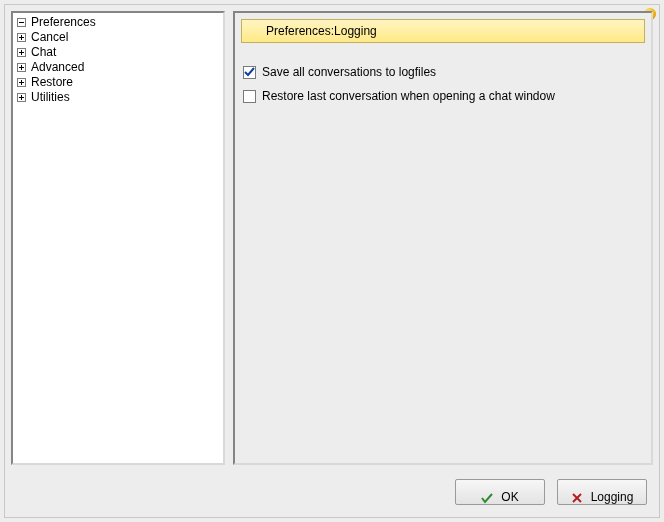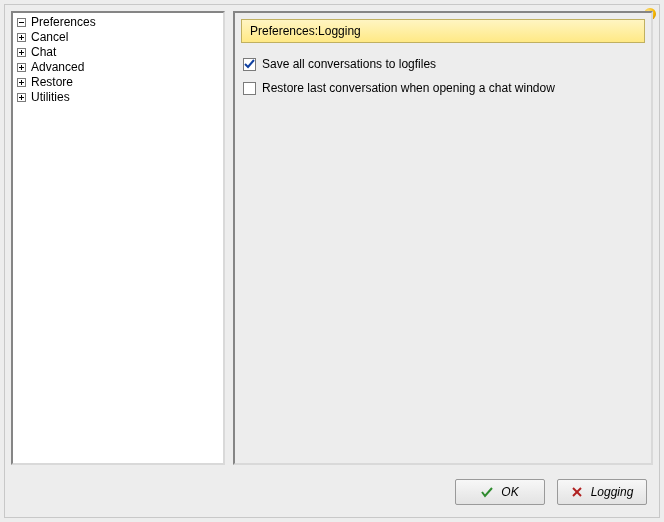--- a/index.html
+++ b/index.html
@@ -83,22 +83,22 @@
   
   .pane {
     flex:1;
     background:#ededed;
     border:2px inset #d9d9d9;
     padding:6px;
   }
   .pane-header {
     border:1px solid #c0b060;
     background:linear-gradient(#fff5c2, #ffe985);
-    padding:4px 8px;
-    margin-bottom:14px;
+    padding:4px 24px;
+    margin-bottom:22px;
   }
   .opt-row {
     display:flex;
     align-items:flex-end;
     gap:6px;
     margin:4px 2px 10px 2px;
   }
   .cb {
     width:13px; height:13px;
     border:1px solid #7a7a7a;
@@ -110,29 +110,28 @@
 
   
   .button-bar {
     position:absolute;
     right:12px; bottom:12px;
     display:flex;
     gap:12px;
   }
   .btn {
     display:flex;
-    align-items:center;
+    align-items:flex-end;
     justify-content:center;
     gap:8px;
     width:90px; height:26px;
     background:linear-gradient(#f7f7f7,#e3e3e3);
     border:1px solid #9a9a9a;
     border-radius:2px;
     cursor:default;
-    font-style:italic;
   }
   .btn-icon { width:12px; height:12px; display:block; }
 </style>
 </head>
 <body>
 
 <div class="frame">
   <div class="close-orb"></div>
 
   <div class="content">

